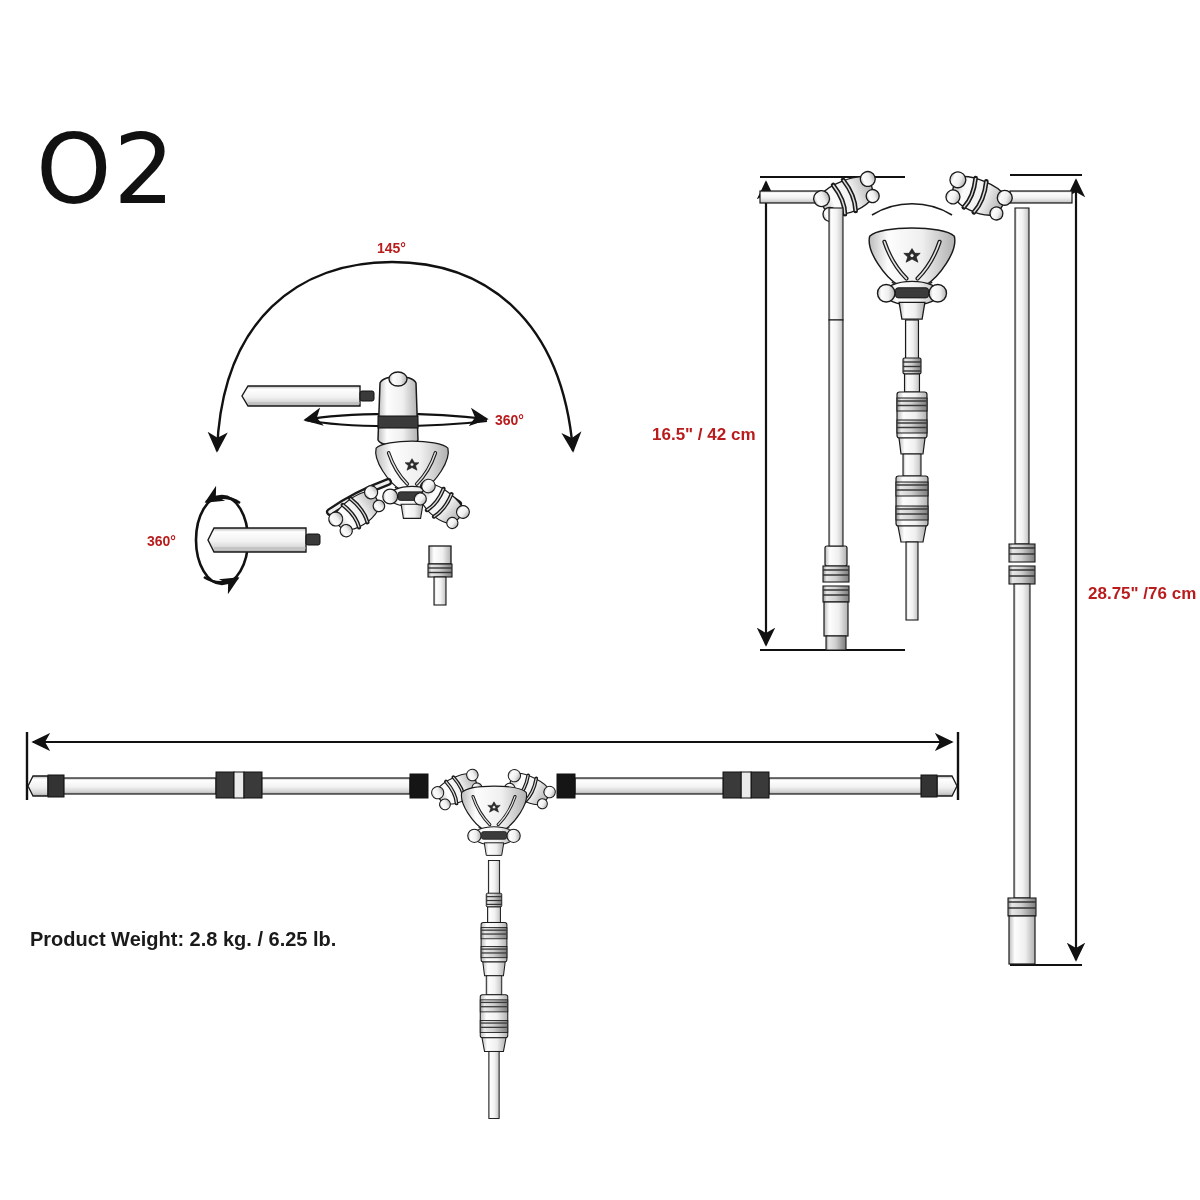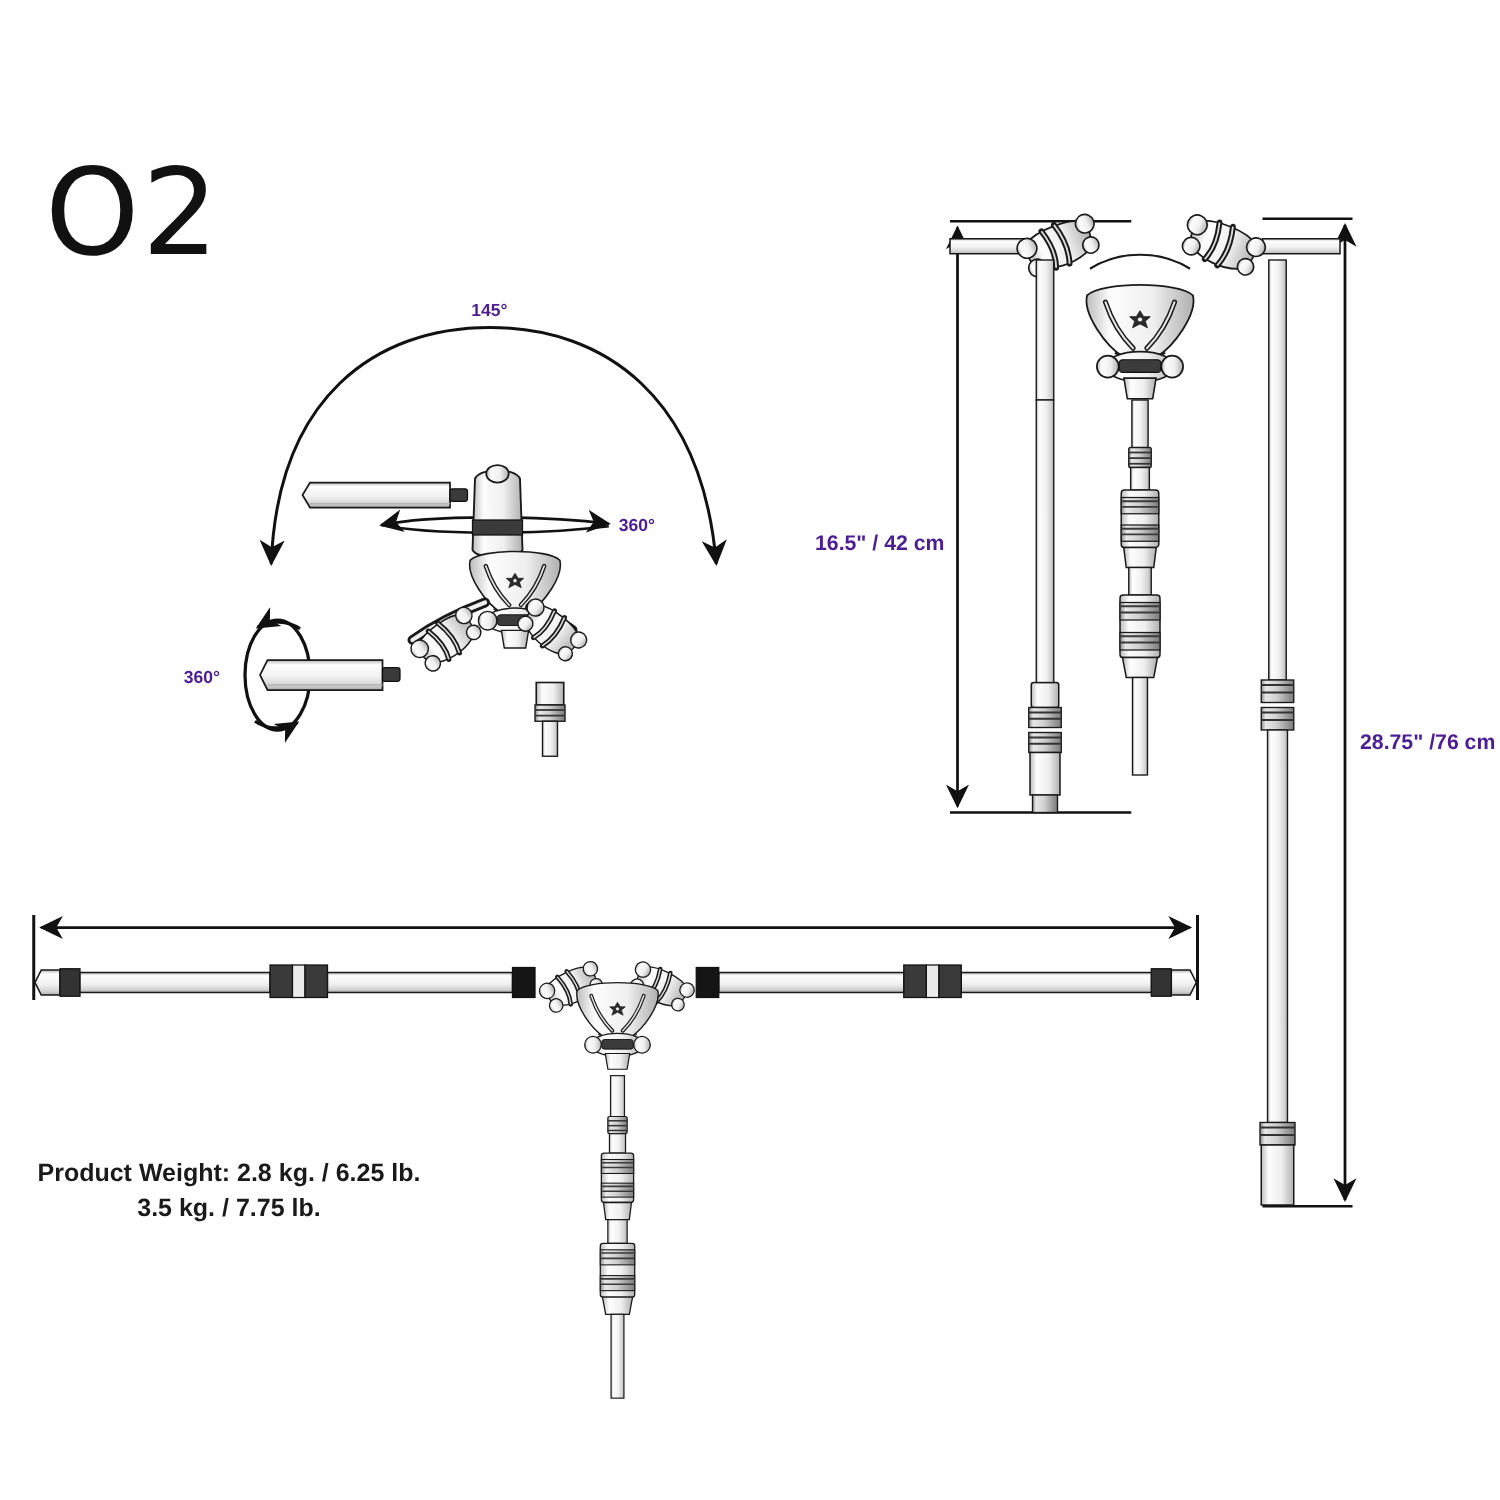--- a/index.html
+++ b/index.html
@@ -34,21 +34,21 @@
     line-height: 1;
     letter-spacing: 2px;
     color: #111111;
     font-family: "DejaVu Sans", sans-serif;
     font-weight: 400;
     white-space: nowrap;
   }
   .lbl {
     position: absolute;
     white-space: nowrap;
-    color: #4c1d95;
+    color: #b91c1c;
     font-family: "Liberation Sans", sans-serif;
   }
   .lbl-angle {
     font-size: 14px;
     font-weight: 600;
   }
   .lbl-dim {
     font-size: 17px;
     font-weight: 600;
   }
@@ -57,21 +57,20 @@
     font-weight: 700;
   }
   .spec-block {
     position: absolute;
     left: 30px;
     top: 925px;
     font-size: 20px;
     font-weight: 700;
     line-height: 1.42;
     color: #1a1a1a;
-    text-align: center;
   }
   .spec-block div { white-space: nowrap; }
 </style>
 </head>
 <body>
 
 <div id="sheet">
 
   <div class="brand-logo">O2</div>
 
@@ -367,16 +366,15 @@
 
   <div class="lbl lbl-angle" style="left:147px; top:533px;">360°</div>
 
   <div class="lbl lbl-dim" style="left:652px; top:425px;">16.5" / 42 cm</div>
 
   <div class="lbl lbl-dim" style="left:1088px; top:584px;">28.75" /76 cm</div>
 
 
   <div class="spec-block">
     <div>Product Weight: 2.8 kg. / 6.25 lb.</div>
-    <div>3.5 kg. / 7.75 lb.</div>
   </div>
 
 </div>
 
 </body></html>

